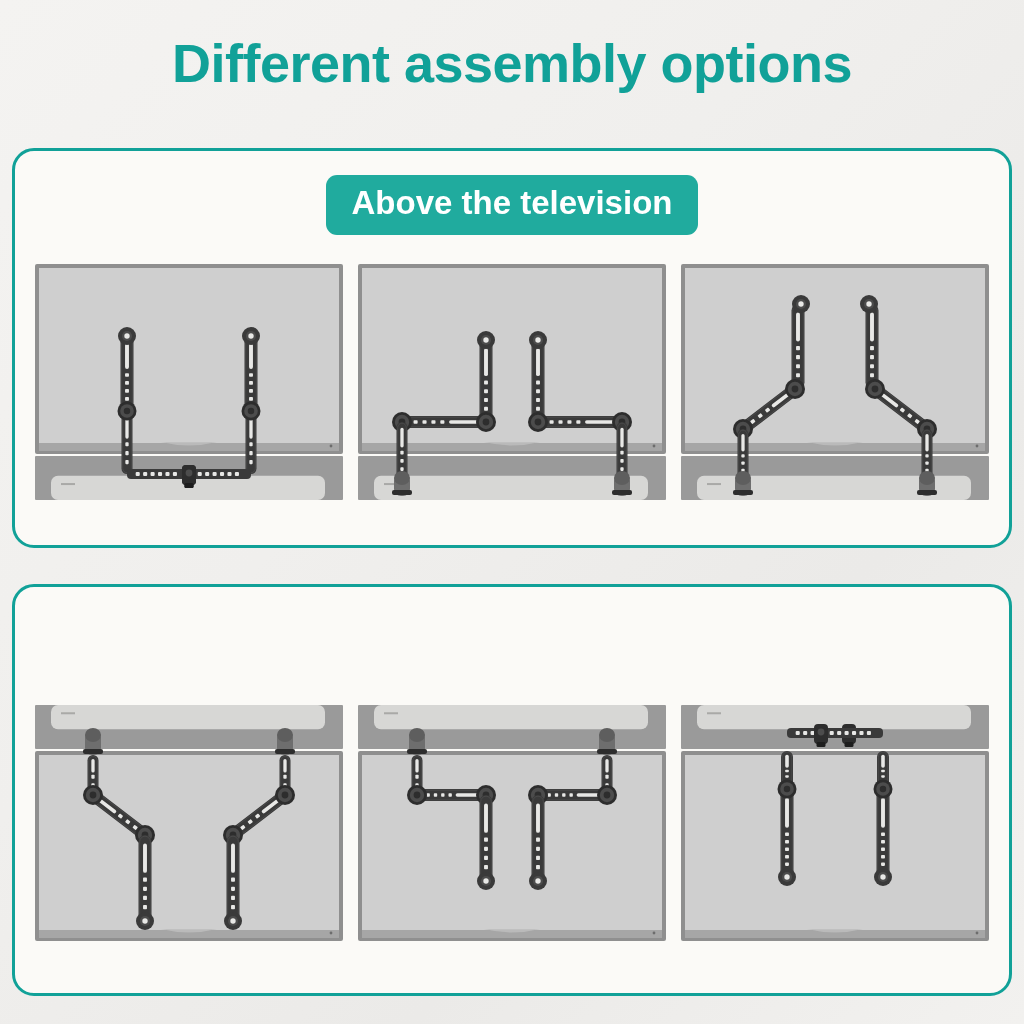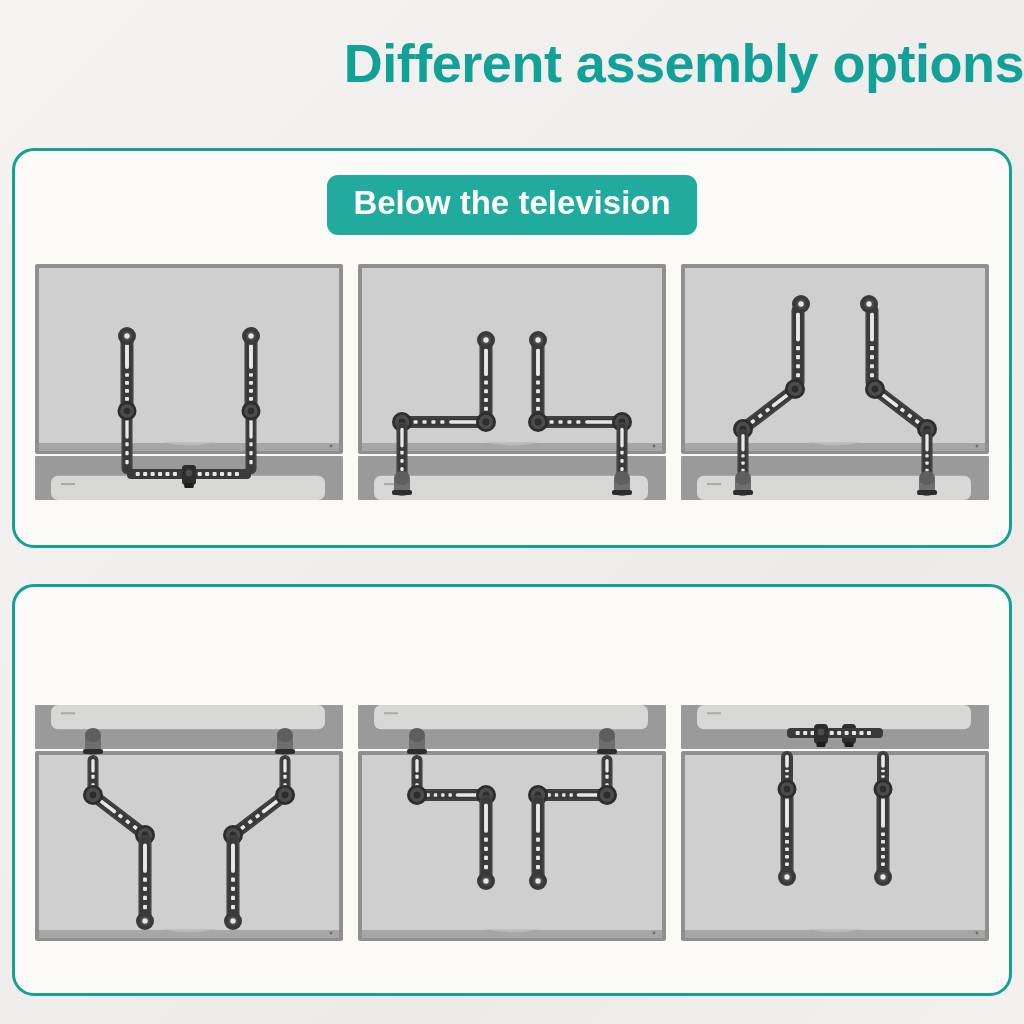--- a/index.html
+++ b/index.html
@@ -16,21 +16,21 @@
     background: linear-gradient(135deg, #f4f3f1 0%, #f0efed 40%, #ebeae8 70%, #f2f1ef 100%);
     position: relative;
   }
 
   .page {
     width: 1024px;
     height: 828px;
     position: relative;
     display: flex;
     flex-direction: column;
-    align-items: flex-end;
+    align-items: center;
   }
 
   
   .title {
     margin-top: 34px;
     font-size: 54px;
     font-weight: bold;
     letter-spacing: -0.5px;
     line-height: 1.1;
     text-align: center;
@@ -91,21 +91,21 @@
 </style>
 </head>
 <body>
 
 <div class="page">
 
   <h1 class="title" style="color:#11a198;">Different assembly options</h1>
 
   <div class="section below">
     <div class="badge-wrap">
-      <div class="badge">Below the television</div>
+      <div class="badge">Above the television</div>
     </div>
     <div class="panels">
       <div class="panel" id="p-b-0">
           <svg viewBox="0 0 320 248">
             <g>
               <rect x="6" y="8" width="308" height="190" fill="#8f8f8f" rx="2"></rect>
               <rect x="10" y="12" width="300" height="176" fill="#cfcfcf"></rect>
               <rect x="10" y="187" width="300" height="8" fill="#a6a6a6"></rect>
               <path d="M 132 186 q 28 7 56 0 z" fill="#bdbdbd" opacity="0.85"></path>
               <circle cx="302" cy="190" r="1.4" fill="#6d6d6d"></circle>

